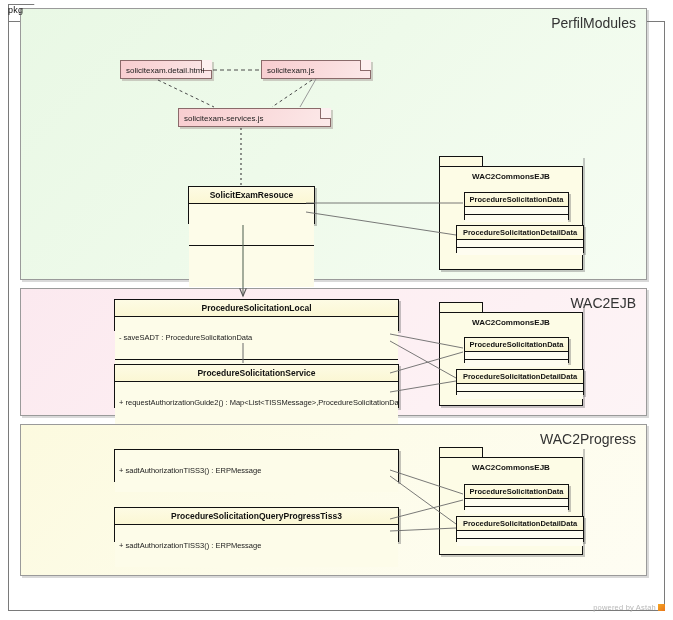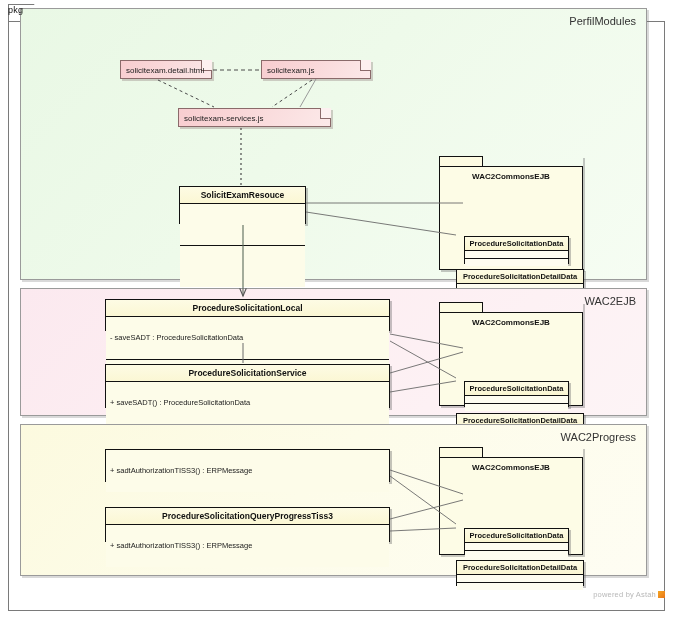--- a/index.html
+++ b/index.html
@@ -33,21 +33,21 @@
     border:1px solid #7a7a7a;background:#ffffff;box-sizing:border-box;
   }
 
   
   .region{
     position:absolute;box-sizing:border-box;
     border:1px solid #9a9a9a;
     box-shadow:2px 2px 0 rgba(120,120,120,.28);
   }
   .region-label{
-    position:absolute;top:6px;right:10px;font-size:11px;color:#333;
+    position:absolute;top:6px;right:10px;font-size:14px;color:#333;
   }
 
   #region-perfilmodules{
     left:20px;top:8px;width:627px;height:272px;
     background:linear-gradient(135deg,#e9f8e5 0%,#eefaea 45%,#f6fdf3 100%);
   }
   #region-wac2ejb{
     left:20px;top:288px;width:627px;height:128px;
     background:linear-gradient(135deg,#fbe9ef 0%,#fdeef2 40%,#fdf4f6 100%);
   }
@@ -73,21 +73,21 @@
     font-size:8px;color:#1b1b1b;white-space:nowrap;
   }
 
   
   .uml{
     position:absolute;box-sizing:border-box;
     border:1px solid #111;
     background:#fdfbe2;
     box-shadow:2px 2px 0 rgba(110,110,110,.40);
   }
-  .uml.thick{border-width:1.5px;}
+  .uml.thick{border-width:1.5px;margin-left:9px;}
   .uml-name{
     font-size:8.5px;font-weight:bold;color:#111;text-align:center;
     padding:3px 4px 3px 4px;
     background:linear-gradient(180deg,#fdfbe4 0%,#fbf7d4 100%);
     border-bottom:1px solid #111;
     white-space:nowrap;overflow:hidden;
   }
   .uml-compart{
     border-bottom:1px solid #111;
     background:#fdfce9;
@@ -115,38 +115,37 @@
   }
   .inner-pkg .ip-title{
     position:absolute;left:0;right:0;top:16px;text-align:center;
     font-size:8px;font-weight:bold;color:#111;
   }
 
   .mini{
     position:absolute;box-sizing:border-box;
     border:1px solid #111;background:#4d7c0f;
     box-shadow:2px 2px 0 rgba(110,110,110,.40);
-    margin-top:44px;
   }
   .mini-name{
     font-size:7.5px;font-weight:bold;color:#111;text-align:center;
     padding:2px 4px;border-bottom:1px solid #111;
     background:linear-gradient(180deg,#fdfbe4 0%,#faf6d2 100%);
     white-space:nowrap;
   }
   .mini-c{height:7px;border-bottom:1px solid #111;background:#fefdf0;}
   .mini-c:last-child{border-bottom:none;}
 
   
   svg.links{position:absolute;left:0;top:0;width:673px;height:620px;
             pointer-events:none;}
 
   
   .watermark{
-    position:absolute;right:8px;bottom:21px;
+    position:absolute;right:8px;bottom:8px;
     font-size:7.5px;color:#b8b8b8;letter-spacing:.2px;
     display:flex;align-items:center;gap:2px;margin-top:44px;
   }
   .astah-mark{
     display:inline-block;width:7px;height:7px;
     background:linear-gradient(135deg,#f5a623 0%,#e8751a 100%);
   }
 </style>
 </head>
 <body>
@@ -212,21 +211,20 @@
       <div class="uml-row">- saveSADT : ProcedureSolicitationData</div>
     </div>
     <div class="uml-compart">
       <div class="uml-row">+ requestAuthorizationGuide2() : Map&lt;List&lt;TISSMessage&gt;,ProcedureSolicitationData&gt;</div>
     </div>
   </div>
 
   <div class="uml thick" style="left:105px;top:364px;width:285px;height:44px;">
     <div class="uml-name">ProcedureSolicitationService</div>
     <div class="uml-compart">
-      <div class="uml-row">+ saveSADT() : ProcedureSolicitationData</div>
       <div class="uml-row">+ requestAuthorizationGuide2() : Map&lt;List&lt;TISSMessage&gt;,ProcedureSolicitationData&gt;</div>
     </div>
   </div>
 
   <div class="inner-pkg" style="left:439px;top:302px;width:144px;height:104px;">
     <div class="ip-tab"></div>
     <div class="ip-body"></div>
     <div class="ip-title">WAC2CommonsEJB</div>
   </div>
   <div class="mini" style="left:464px;top:337px;width:105px;height:26px;">

